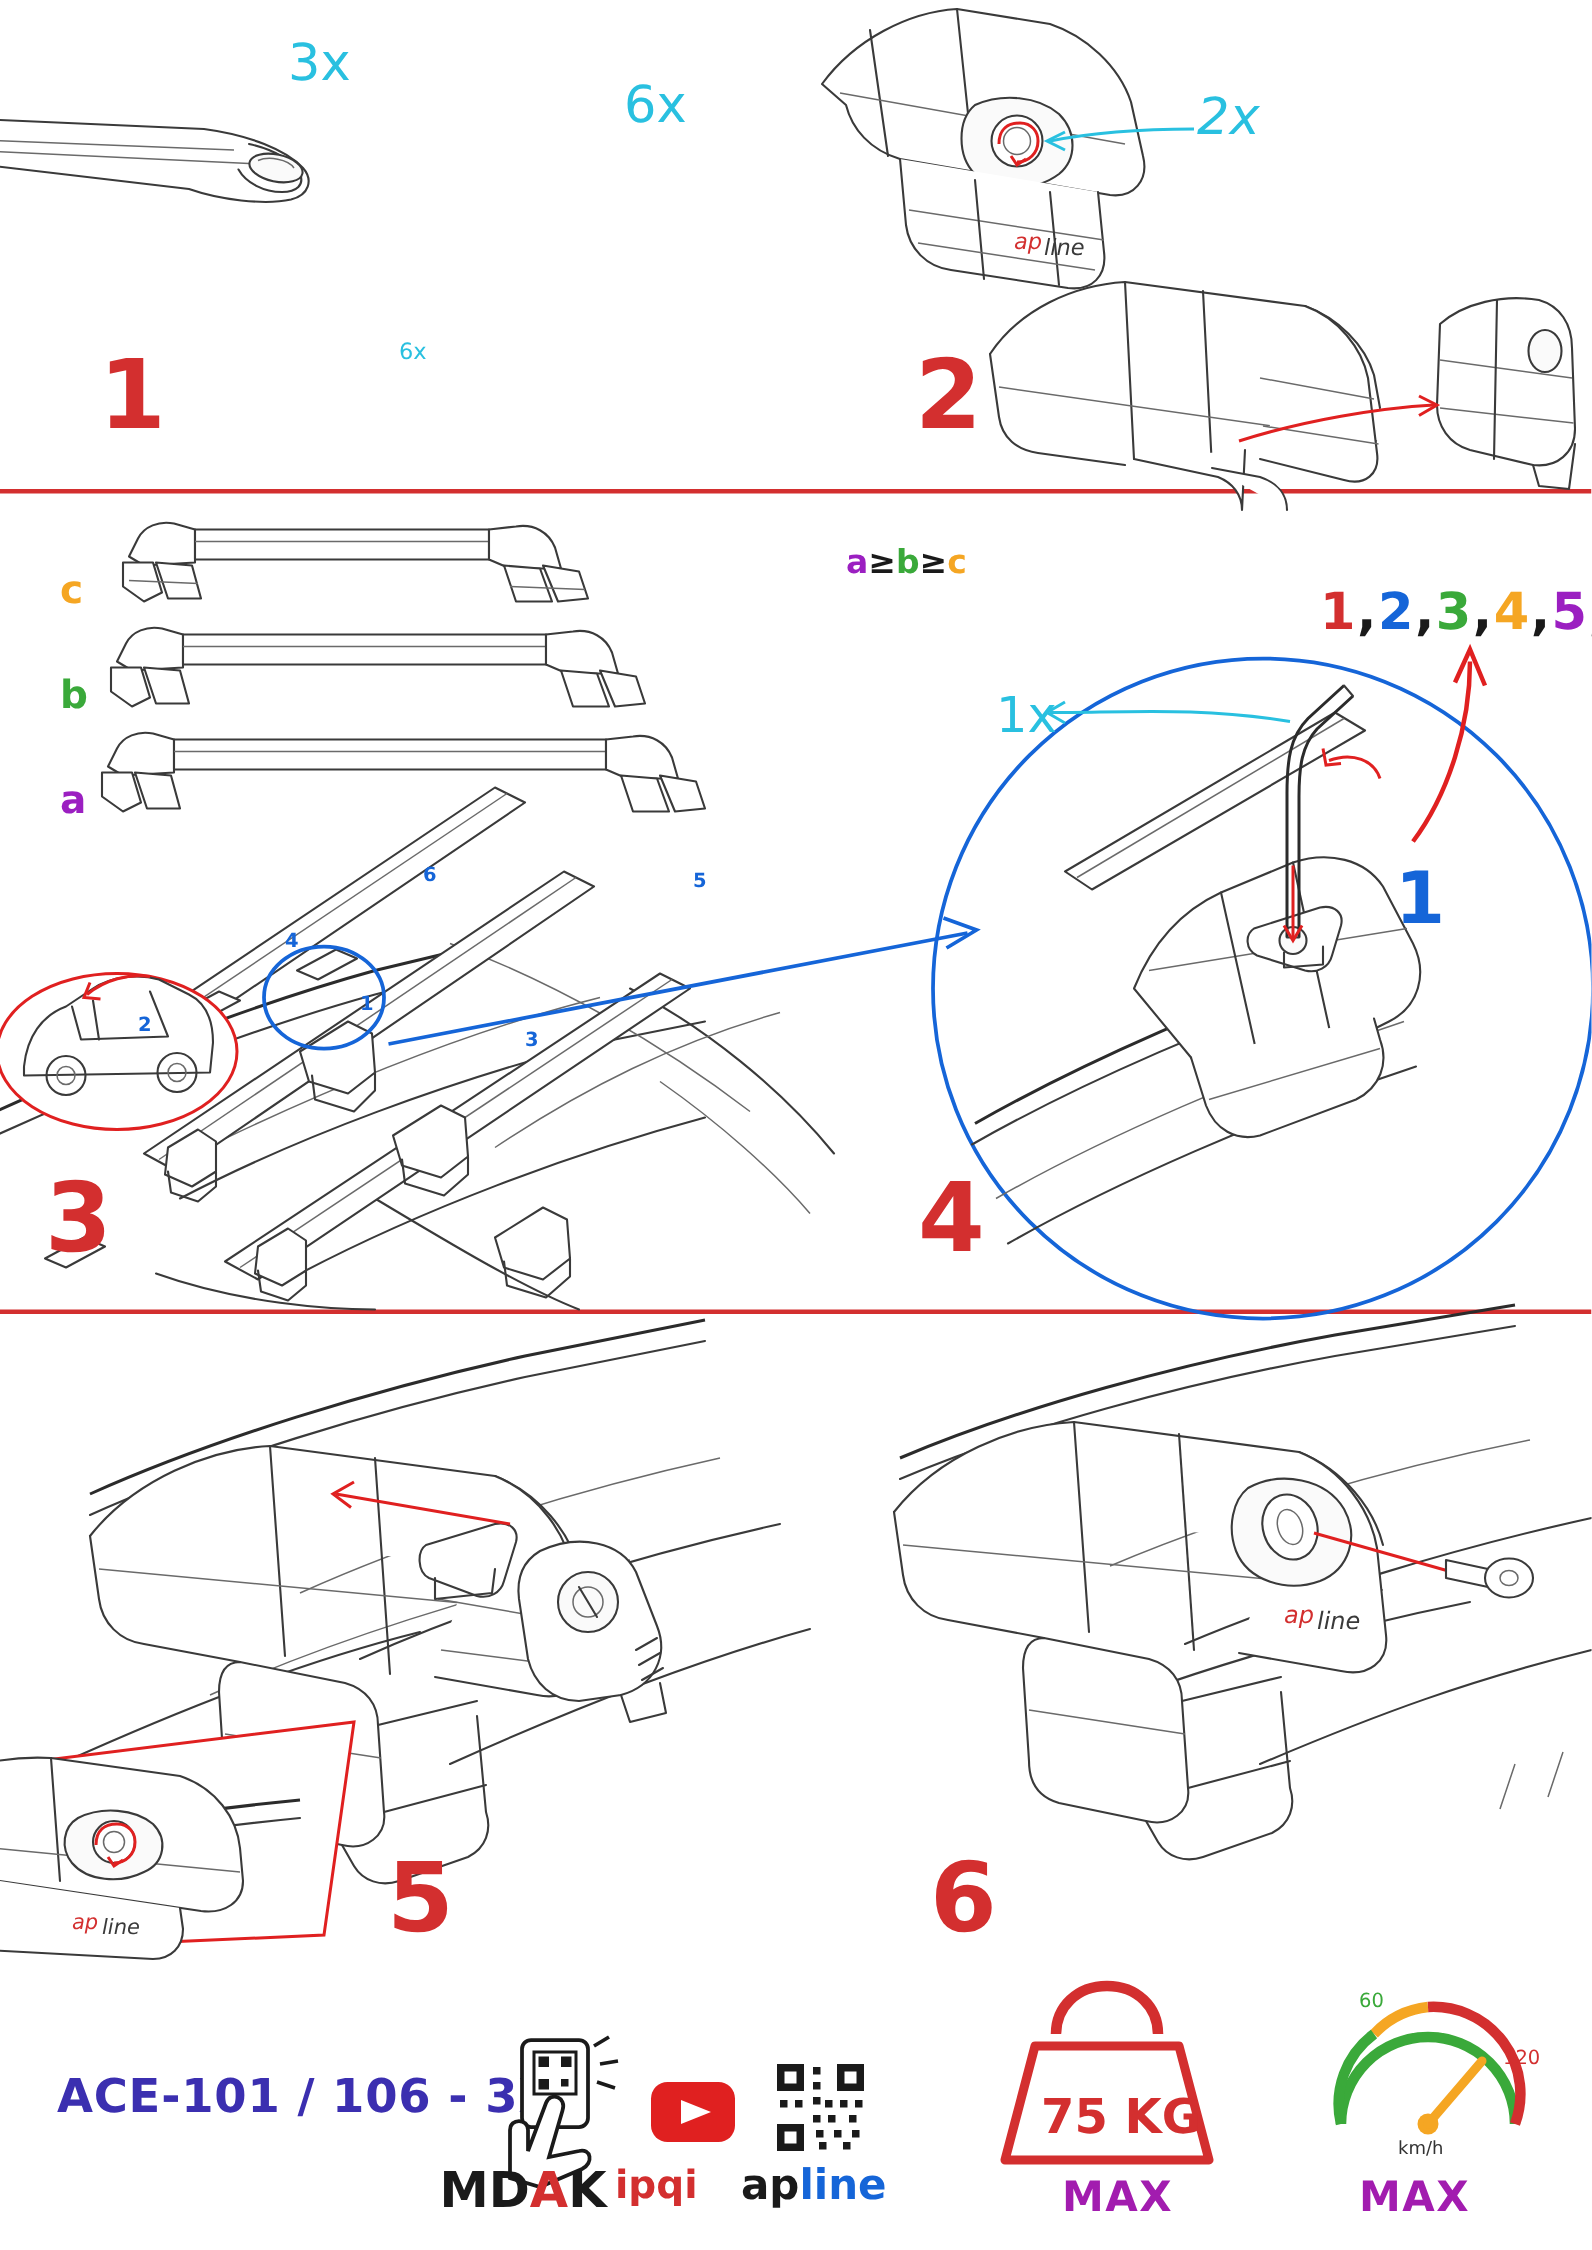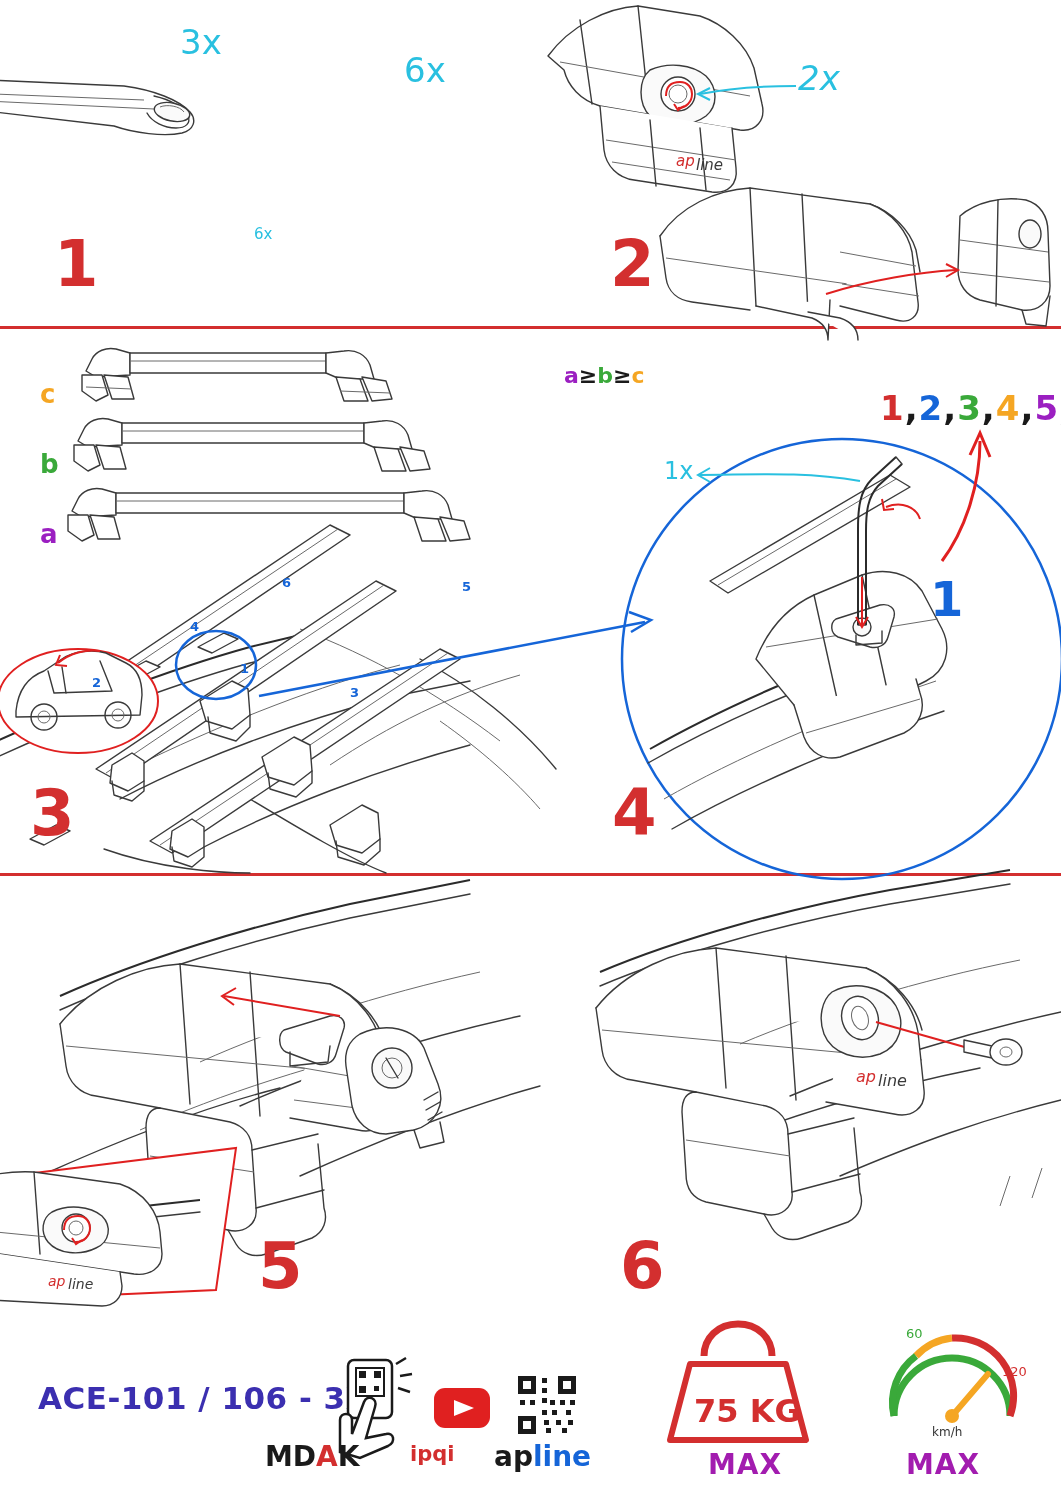--- a/index.html
+++ b/index.html
@@ -55,21 +55,21 @@
   .tinynum{font-size:13px;fill:#1565d8;font-weight:bold;}
 </style>
 </head>
 <body>
 
 <div class="sheet">
 
   <div class="divider" id="div1"></div>
   <div class="divider" id="div2"></div>
 
-  <div class="panel" style="left:4px;top:0;width:540px;height:242px;">
+  <div class="panel" style="left:16px;top:0;width:540px;height:242px;">
     <svg width="540" height="326" viewBox="0 0 540 326">
 
       <g>
         <path class="ln fillwhite" d="M-60,78 L120,86 C150,90 175,100 186,112 C193,120 190,130 178,133 C160,137 130,133 110,126 L-60,106 Z"></path>
         <path class="ln-thin" d="M-60,92 L140,100"></path>
         <path class="ln-thin" d="M-60,99 L150,109"></path>
         <path class="ln" d="M150,96 C168,100 180,108 184,116 C187,123 182,128 172,128 C160,128 148,122 143,113"></path>
         <ellipse class="ln fillpale" cx="168" cy="112" rx="18" ry="9" transform="rotate(12 168 112)"></ellipse>
         <path class="ln-thin" d="M156,107 C163,104 176,106 180,112"></path>
       </g>
@@ -329,21 +329,21 @@
         <path class="arrow-red" d="M326,178 C342,172 356,178 360,190"></path>
         <path class="arrow-red" d="M322,170 L324,181 L334,180"></path>
       </g>
 
       <path class="arrow-red" d="M382,232 C406,200 420,154 420,112" style="stroke-width:3"></path>
       <path class="arrow-red" d="M410,126 L420,104 L430,128" style="stroke-width:3"></path>
 
       <path class="arrow-cyan" d="M140,146 C190,146 240,142 300,152"></path>
       <path class="arrow-cyan" d="M150,139 L138,146 L150,153"></path>
     </svg>
-    <div class="qty small" style="position:absolute;left:104px;top:128px;font-size:24px;">1x</div>
+    <div class="qty small" style="position:absolute;left:104px;top:128px;font-size:33px;">1x</div>
     <div class="bignum-blue" style="position:absolute;left:370px;top:242px;">1</div>
     <div class="stepnum" style="position:absolute;left:52px;top:452px;">4</div>
   </div>
 
   <div class="seq" style="position:absolute;left:880px;top:388px;">
     <span style="color:#d32f2f">1</span><span style="color:#1a1a1a">,</span><span style="color:#1565d8">2</span><span style="color:#1a1a1a">,</span><span style="color:#3aa93a">3</span><span style="color:#1a1a1a">,</span><span style="color:#f5a623">4</span><span style="color:#1a1a1a">,</span><span style="color:#9b1fc1">5</span><span style="color:#1a1a1a">,</span>
   </div>
 
   <svg style="position:absolute;left:255px;top:600px;" width="420" height="80" viewBox="0 0 420 80">
     <path class="arrow-blue" d="M4,96 L390,22" style="stroke-width:2.5"></path>
@@ -495,24 +495,24 @@
         <rect x="236" y="52" width="5" height="5" fill="#1a1a1a"></rect>
         <rect x="214" y="62" width="5" height="5" fill="#1a1a1a"></rect>
         <rect x="226" y="62" width="5" height="5" fill="#1a1a1a"></rect>
         <rect x="238" y="62" width="5" height="5" fill="#1a1a1a"></rect>
         <rect x="216" y="70" width="5" height="5" fill="#1a1a1a"></rect>
         <rect x="232" y="70" width="5" height="5" fill="#1a1a1a"></rect>
       </g>
     </svg>
   </div>
 
-  <div class="brand" style="position:absolute;left:265px;top:1440px;font-size:28px;">
+  <div class="brand" style="position:absolute;left:293px;top:1440px;font-size:33px;">
     <span class="dark">MD</span><span class="red">A</span><span class="dark">K</span>
   </div>
-  <div class="brand" style="position:absolute;left:410px;top:1442px;font-size:21px;color:#d32f2f;">ipqi</div>
+  <div class="brand" style="position:absolute;left:410px;top:1442px;font-size:26px;color:#d32f2f;">ipqi</div>
   <div class="brand" style="position:absolute;left:494px;top:1440px;font-size:28px;">
     <span class="dark">ap</span><span class="blue">line</span>
   </div>
 
   <div class="panel" style="left:660px;top:1316px;width:180px;height:184px;">
     <svg width="180" height="130" viewBox="0 0 180 130">
       <path d="M44,40 C44,22 58,8 78,8 C98,8 112,22 112,40" fill="none" stroke="#d32f2f" stroke-width="7"></path>
       <path d="M30,48 L126,48 L146,124 L10,124 Z" fill="#ffffff" stroke="#d32f2f" stroke-width="6" stroke-linejoin="round"></path>
     </svg>
     <div class="kg" style="position:absolute;left:34px;top:76px;">75 KG</div>

